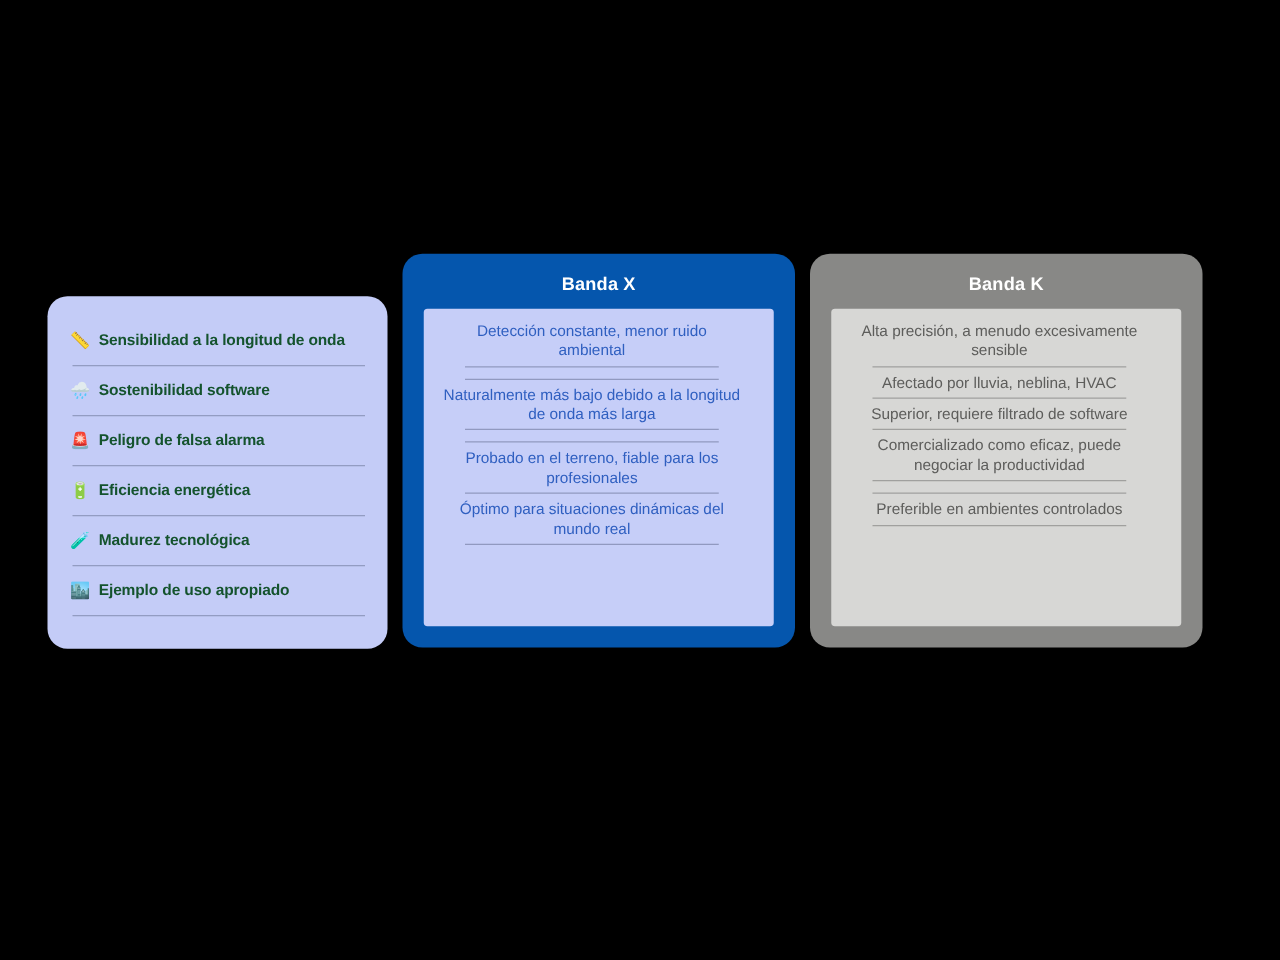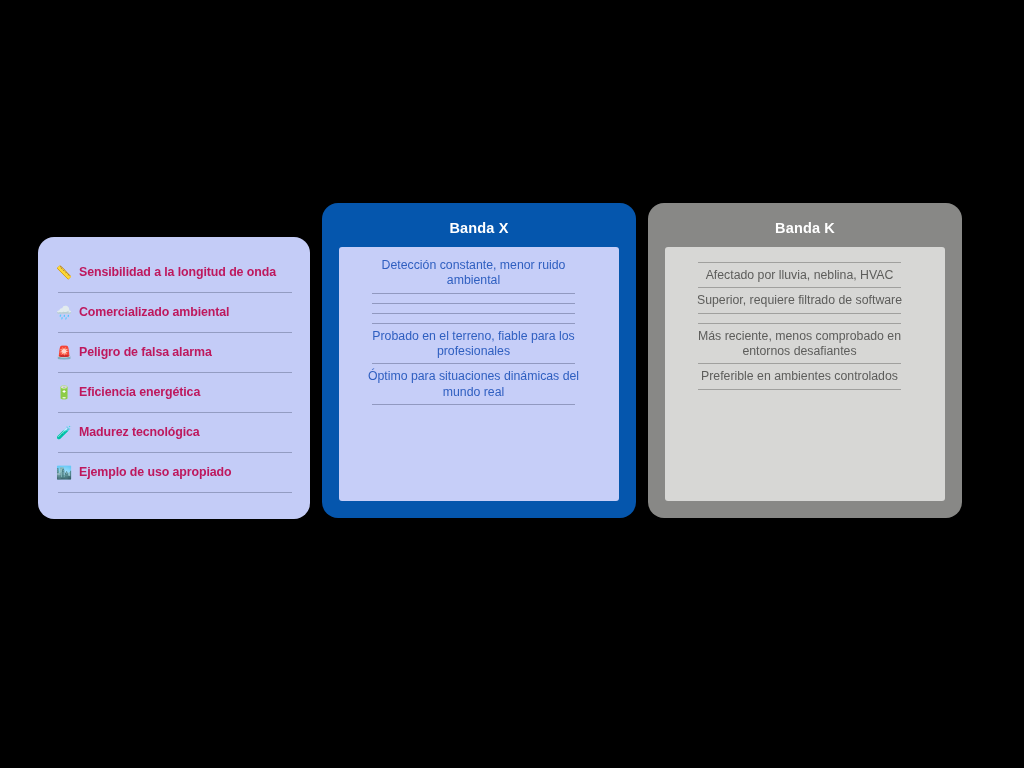--- a/index.html
+++ b/index.html
@@ -48,21 +48,21 @@
   .criteria-icon {
     font-size: 13px;
     line-height: 1;
     width: 16px;
     text-align: center;
     flex: 0 0 16px;
   }
   .criteria-label {
     font-size: 12.4px;
     font-weight: bold;
-    color: #be185d;
+    color: #14532d;
     letter-spacing: -0.1px;
     white-space: nowrap;
   }
   .criteria-sep {
     height: 1px;
     background: #8b93b9;
     opacity: .85;
     margin: 6px 2px 9px 2px;
   }
   .criteria-sep.last { margin-bottom: 2px; }
@@ -134,21 +134,21 @@
   <div class="criteria-panel">
 
     <div class="criteria-row">
       <span class="criteria-icon">📏</span>
       <span class="criteria-label">Sensibilidad a la longitud de onda</span>
     </div>
     <div class="criteria-sep"></div>
 
     <div class="criteria-row">
       <span class="criteria-icon">🌧️</span>
-      <span class="criteria-label">Comercializado ambiental</span>
+      <span class="criteria-label">Sostenibilidad software</span>
     </div>
     <div class="criteria-sep"></div>
 
     <div class="criteria-row">
       <span class="criteria-icon">🚨</span>
       <span class="criteria-label">Peligro de falsa alarma</span>
     </div>
     <div class="criteria-sep"></div>
 
     <div class="criteria-row">
@@ -170,38 +170,40 @@
     <div class="criteria-sep last"></div>
 
   </div>
 
   <div class="band-col x">
     <div class="band-title">Banda X</div>
     <div class="band-card">
       <div class="cell">Detección constante, menor ruido ambiental</div>
       <div class="cell-sep"></div>
       <div class="cell-sep"></div>
+      <div class="cell">Naturalmente más bajo debido a la longitud de onda más larga</div>
       <div class="cell-sep"></div>
       <div class="cell-sep"></div>
       <div class="cell">Probado en el terreno, fiable para los profesionales</div>
       <div class="cell-sep"></div>
       <div class="cell">Óptimo para situaciones dinámicas del mundo real</div>
       <div class="cell-sep"></div>
     </div>
   </div>
 
   <div class="band-col k">
     <div class="band-title">Banda K</div>
     <div class="band-card">
+      <div class="cell">Alta precisión, a menudo excesivamente sensible</div>
       <div class="cell-sep"></div>
       <div class="cell">Afectado por lluvia, neblina, HVAC</div>
       <div class="cell-sep"></div>
       <div class="cell">Superior, requiere filtrado de software</div>
       <div class="cell-sep"></div>
-      <div class="cell-sep"></div>
-      <div class="cell">Más reciente, menos comprobado en entornos desafiantes</div>
+      <div class="cell">Comercializado como eficaz, puede negociar la productividad</div>
+      <div class="cell-sep"></div>
       <div class="cell-sep"></div>
       <div class="cell">Preferible en ambientes controlados</div>
       <div class="cell-sep"></div>
     </div>
   </div>
 
 </div>
 
 </body></html>

